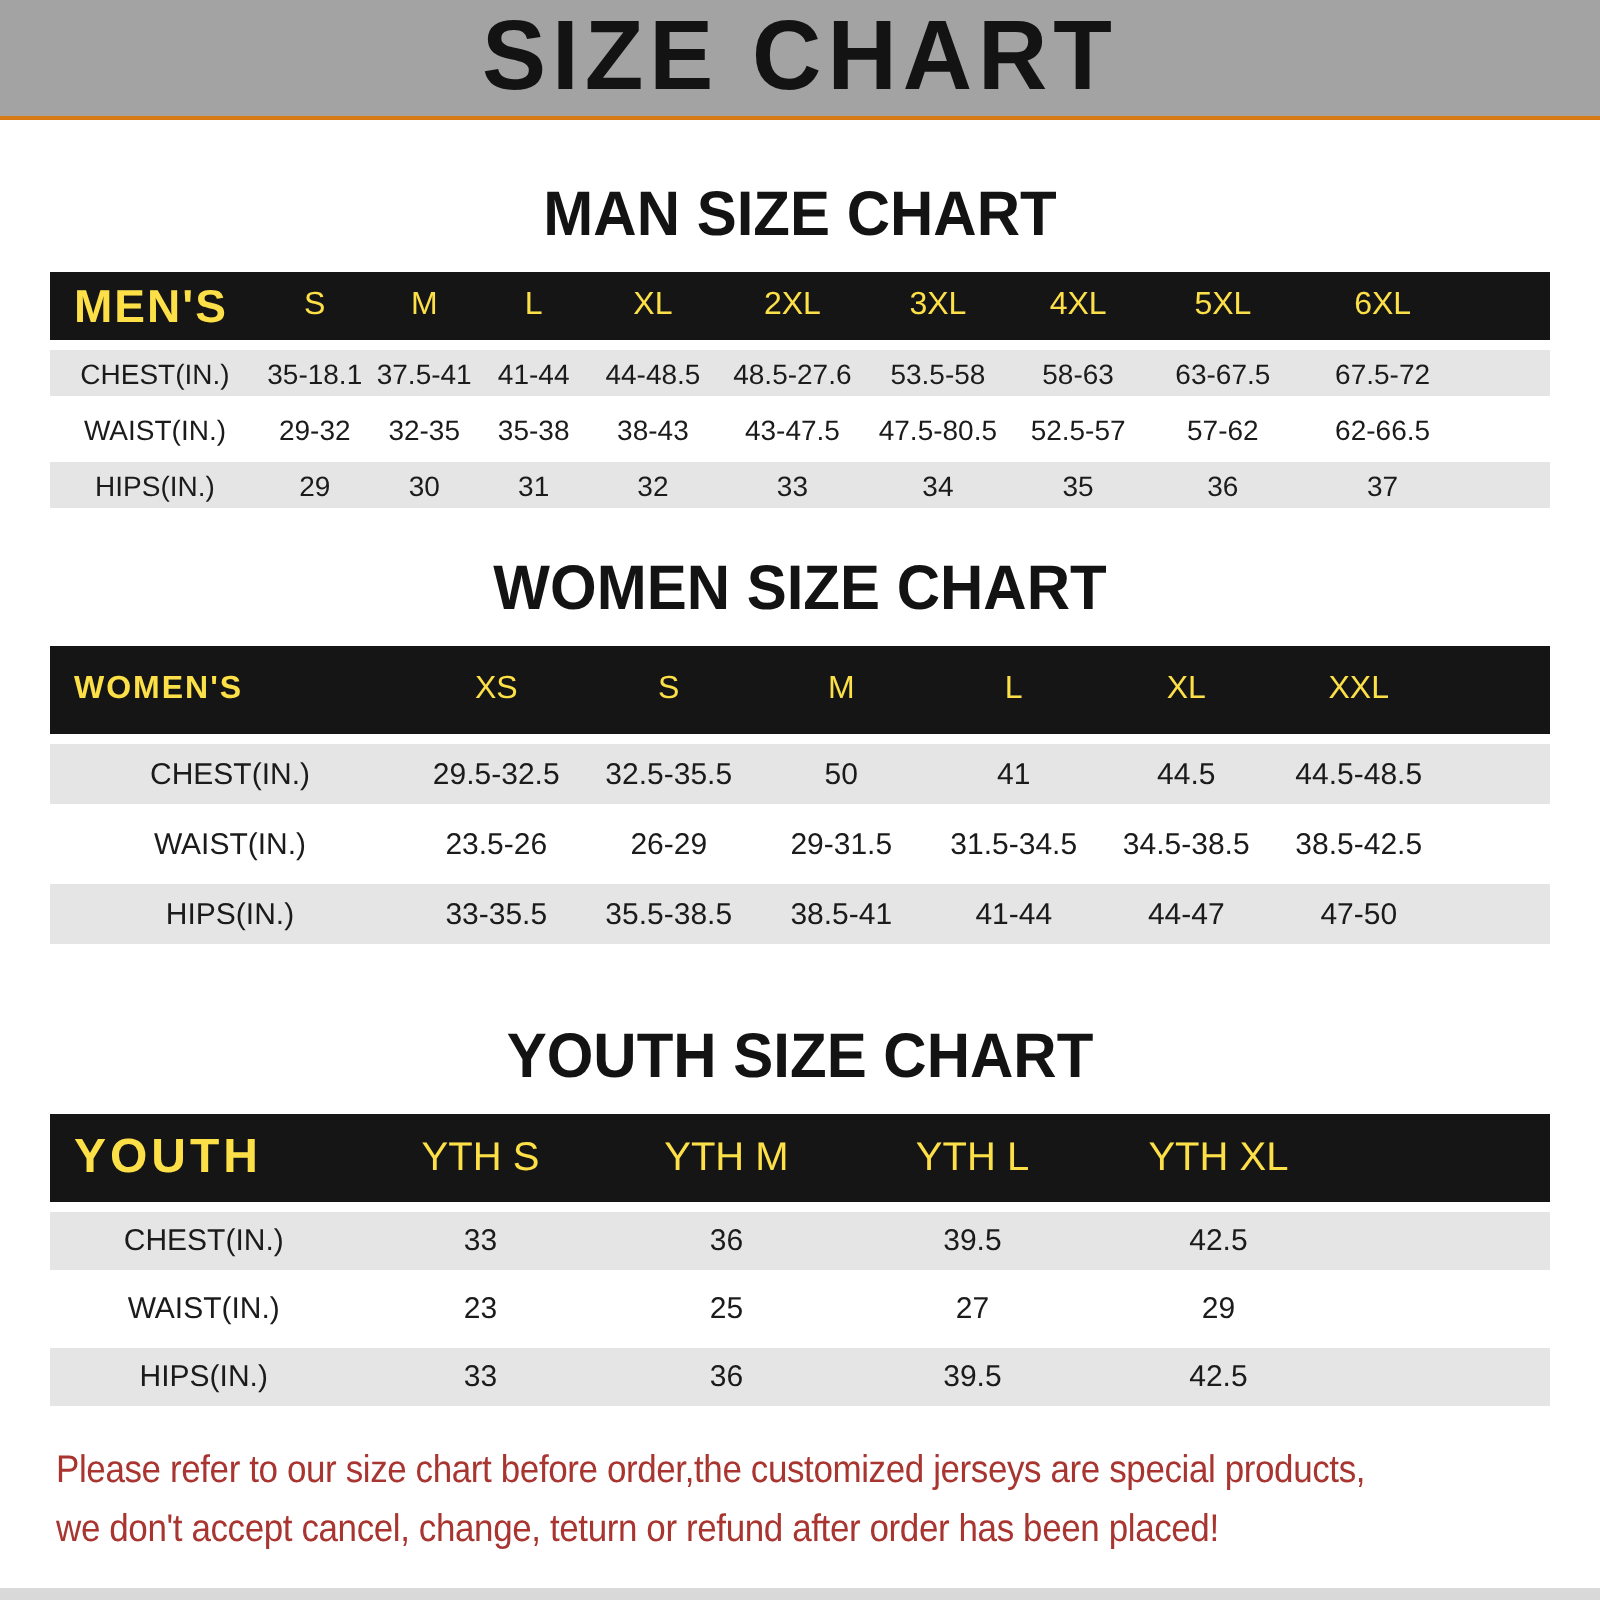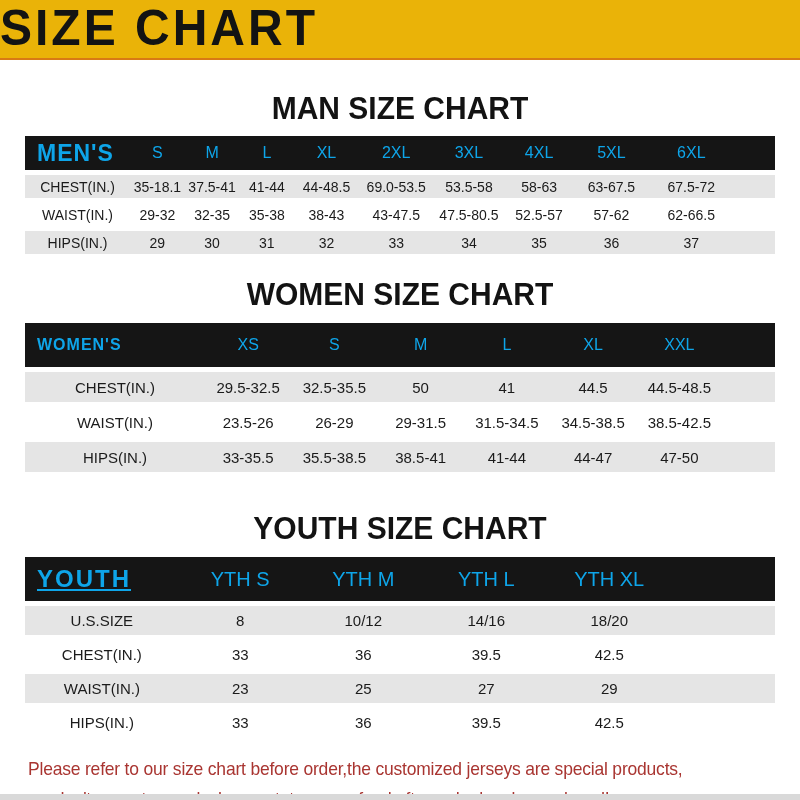--- a/index.html
+++ b/index.html
@@ -10,22 +10,22 @@
     width: 800px;
     height: 800px;
     background: #ffffff;
     font-family: "Liberation Sans", sans-serif;
     overflow: hidden;
     position: relative;
   }
   
   .banner {
     height: 58px;
-    background: #eab308;
-    text-align: left;
+    background: #a3a3a3;
+    text-align: center;
     border-bottom: 2px solid #d87a14;
   }
   .banner-title {
     font-size: 48px;
     font-weight: 800;
     letter-spacing: 3px;
     line-height: 58px;
     color: #131313;
     transform: scaleY(1.03);
   }
@@ -45,21 +45,21 @@
   
   table.size-table {
     width: 750px;
     margin: 0 auto;
     border-collapse: separate;
     border-spacing: 0 5px;
     table-layout: fixed;
   }
   table.size-table th {
     background: #151515;
-    color: #0ea5e9;
+    color: #fde047;
     font-weight: 400;
     white-space: nowrap;
     overflow: hidden;
   }
   table.size-table th.hdr-label {
     text-align: left;
     padding-left: 12px;
     font-weight: 800;
     letter-spacing: 1px;
   }
@@ -74,21 +74,21 @@
   
   table.men thead th { height: 32px; font-size: 16px; }
   table.men th.hdr-label { font-size: 23px; }
   table.men td { height: 21px; font-size: 14px; }
   
   table.women thead th { height: 42px; font-size: 16px; }
   table.women th.hdr-label { font-size: 16px; }
   table.women td { height: 28px; font-size: 15px; }
   
   table.youth thead th { height: 42px; font-size: 20px; }
-  table.youth th.hdr-label { font-size: 24px; letter-spacing: 2px; text-decoration: underline; }
+  table.youth th.hdr-label { font-size: 24px; letter-spacing: 2px; }
   table.youth td { height: 27px; font-size: 15px; }
   
   .footer-note {
     margin: 12px 0 0 28px;
     color: #A93531;
     font-size: 17.5px;
     line-height: 27px;
     transform: scaleY(1.1);
     transform-origin: left top;
     letter-spacing: -0.2px;
@@ -140,21 +140,21 @@
         <th class="hdr-col"></th>
       </tr>
     </thead>
   <tbody>
       <tr>
         <td class="row-label">CHEST(IN.)</td>
         <td class="cell">35-18.1</td>
         <td class="cell">37.5-41</td>
         <td class="cell">41-44</td>
         <td class="cell">44-48.5</td>
-        <td class="cell">69.0-53.5</td>
+        <td class="cell">48.5-27.6</td>
         <td class="cell">53.5-58</td>
         <td class="cell">58-63</td>
         <td class="cell">63-67.5</td>
         <td class="cell">67.5-72</td>
         <td class="cell"></td>
       </tr>
       <tr>
         <td class="row-label">WAIST(IN.)</td>
         <td class="cell">29-32</td>
         <td class="cell">32-35</td>
@@ -258,28 +258,20 @@
         <th class="hdr-label">YOUTH</th>
         <th class="hdr-col">YTH S</th>
         <th class="hdr-col">YTH M</th>
         <th class="hdr-col">YTH L</th>
         <th class="hdr-col">YTH XL</th>
         <th class="hdr-col"></th>
       </tr>
     </thead>
   <tbody>
       <tr>
-        <td class="row-label">U.S.SIZE</td>
-        <td class="cell">8</td>
-        <td class="cell">10/12</td>
-        <td class="cell">14/16</td>
-        <td class="cell">18/20</td>
-        <td class="cell"></td>
-      </tr>
-      <tr>
         <td class="row-label">CHEST(IN.)</td>
         <td class="cell">33</td>
         <td class="cell">36</td>
         <td class="cell">39.5</td>
         <td class="cell">42.5</td>
         <td class="cell"></td>
       </tr>
       <tr>
         <td class="row-label">WAIST(IN.)</td>
         <td class="cell">23</td>

